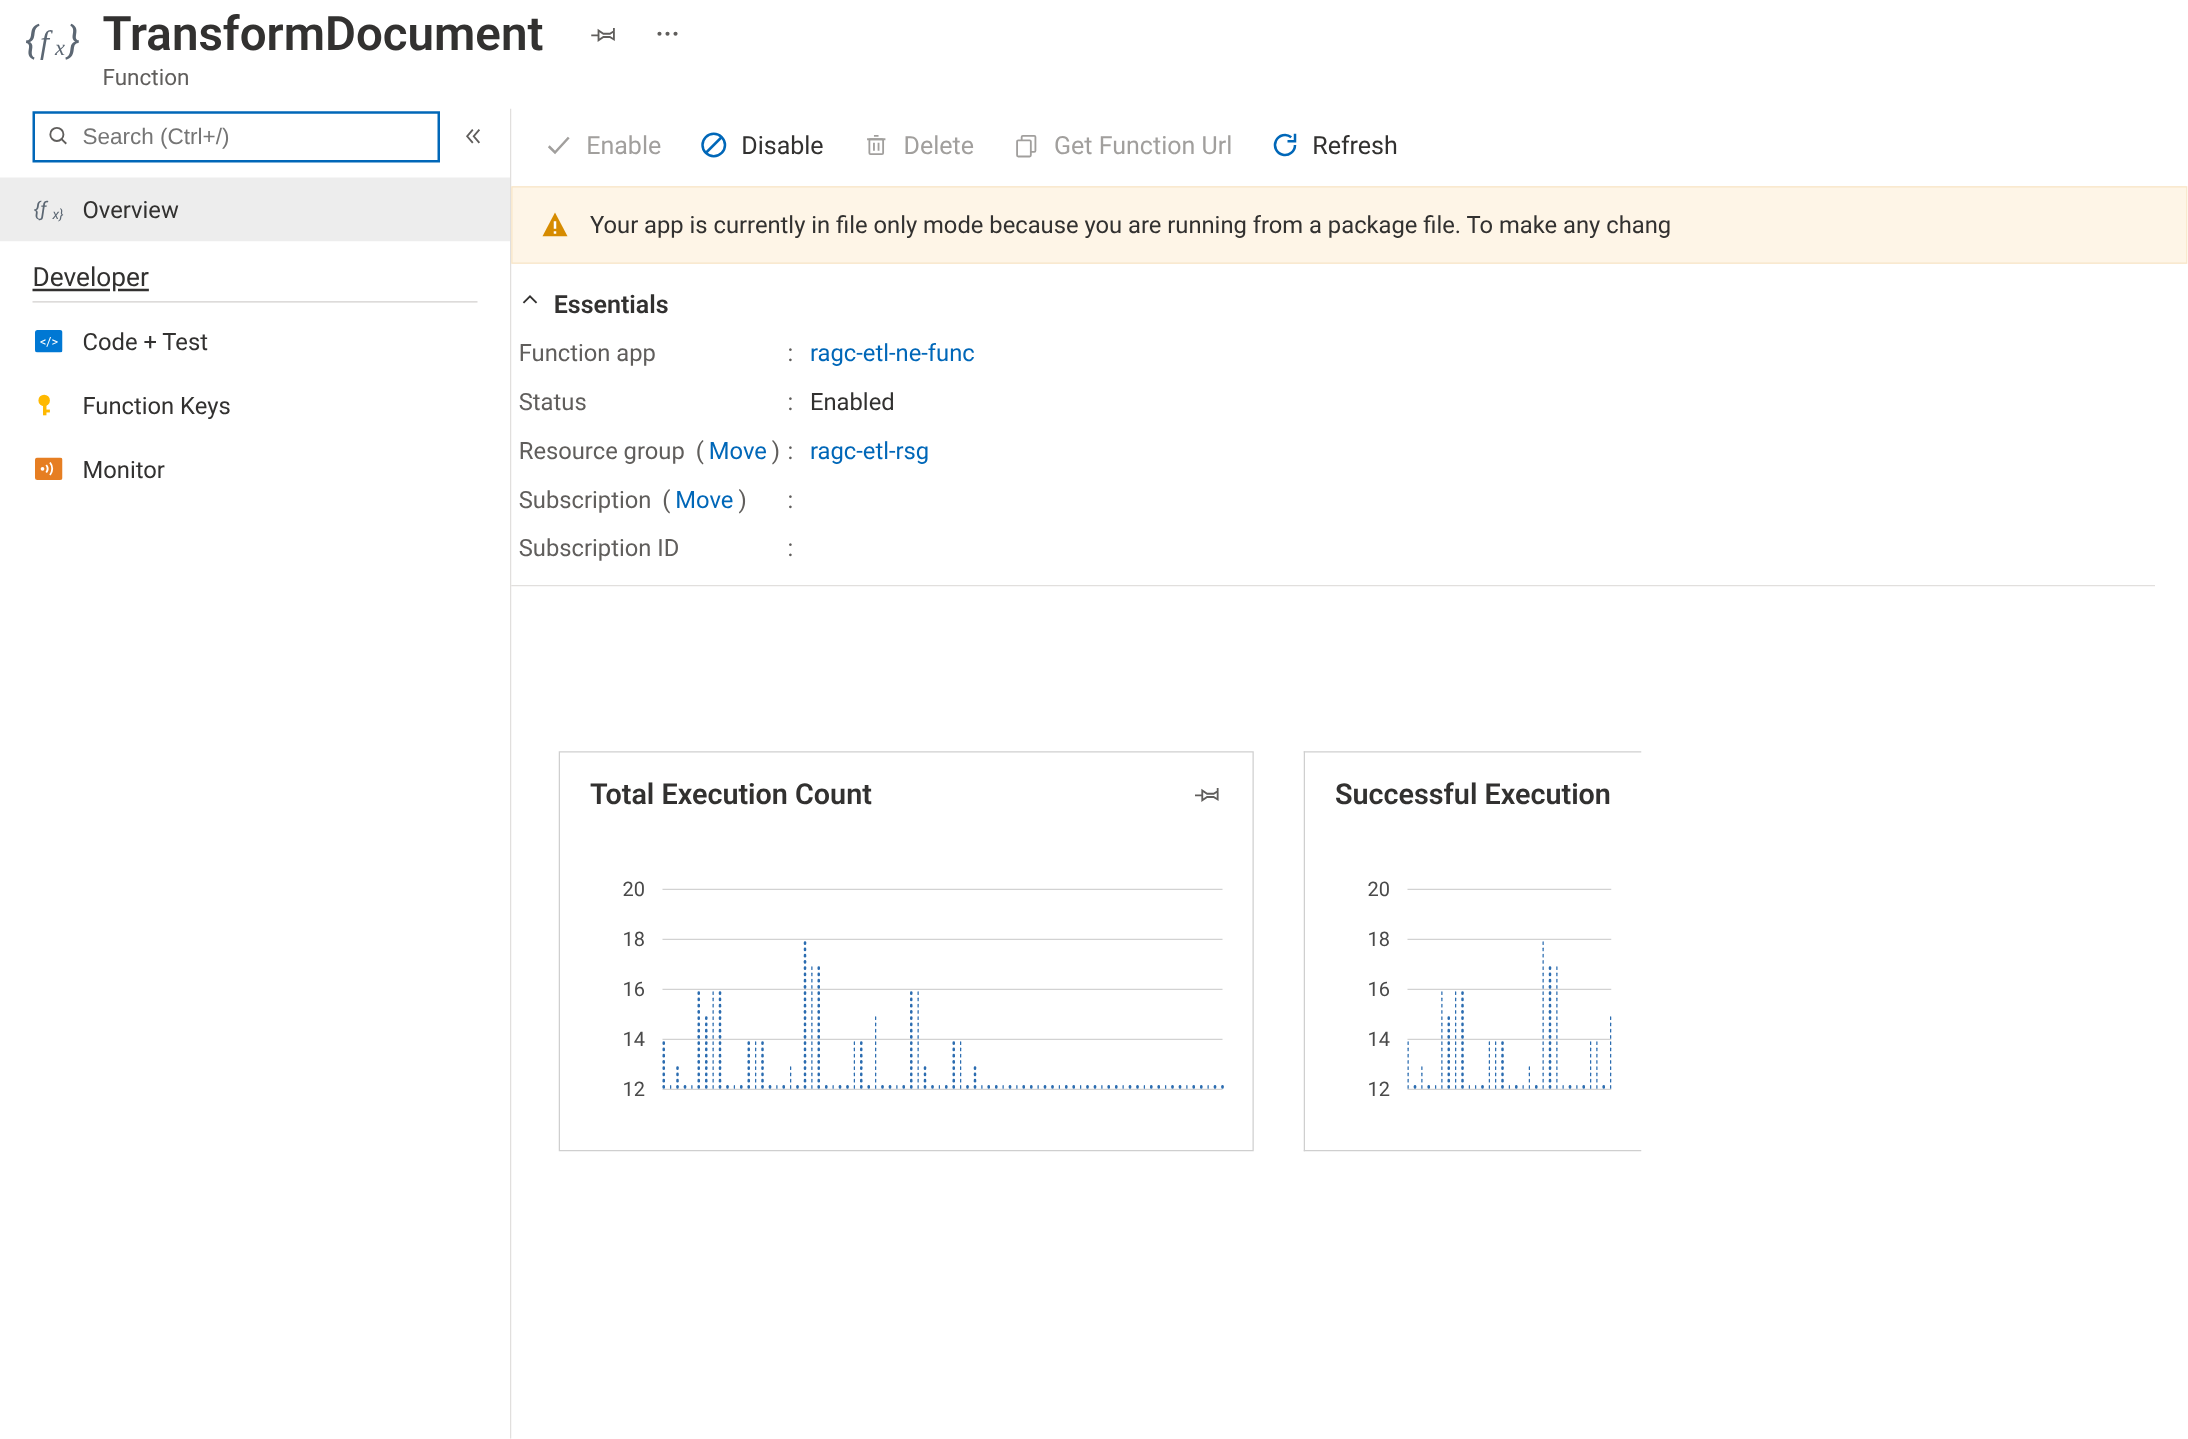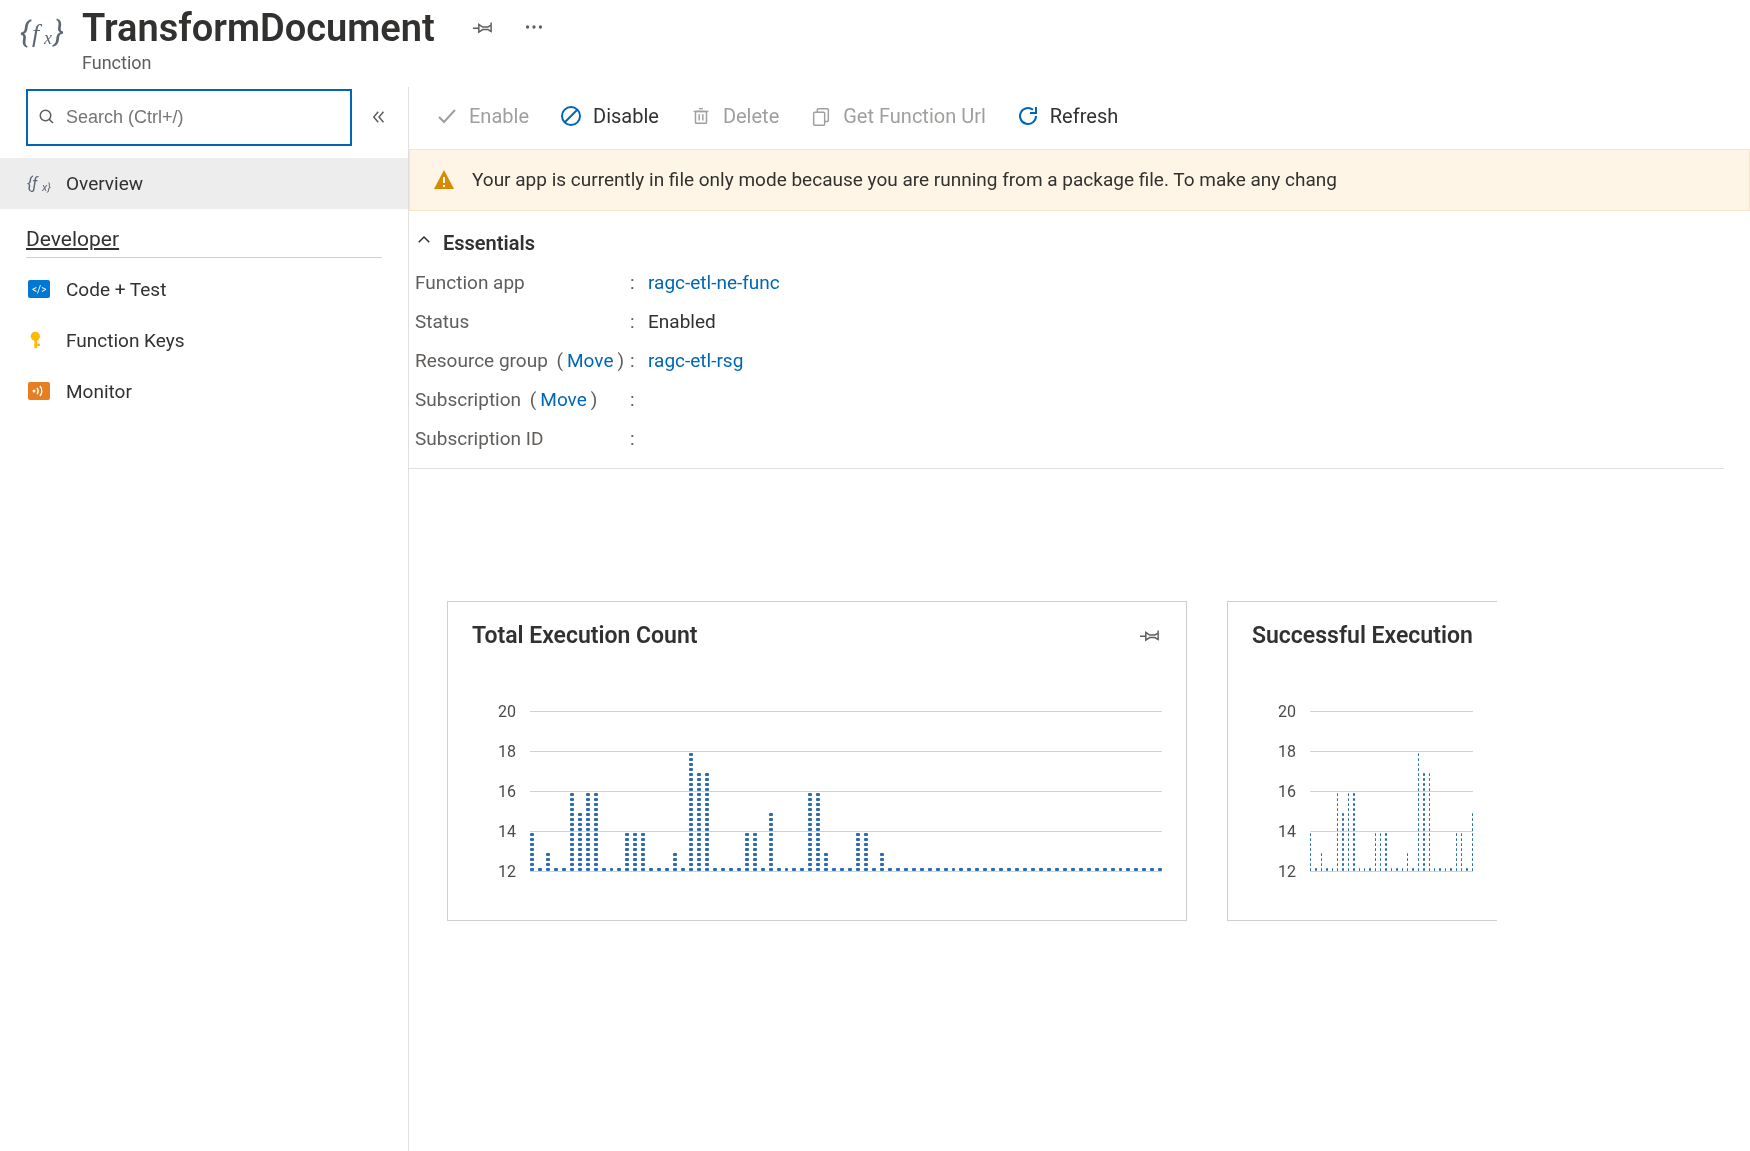--- a/index.html
+++ b/index.html
@@ -17,21 +17,21 @@
   .header-title { font-size: 38px; font-weight: 600; line-height: 1.1; }
   .header-subtitle { font-size: 18px; color: #605e5c; margin-top: 2px; }
   .header-actions { display:flex; gap: 28px; align-items:center; margin-left: 22px; margin-top: 8px; }
   .header-actions .icon-btn { color:#605e5c; cursor:pointer; }
 
   .body { display:flex; flex: 1; min-height: 0; }
 
   
   .sidebar { width: 408px; border-right: none; display:flex; flex-direction:column; }
   .search-row { display:flex; align-items:center; padding: 2px 16px 12px 26px; gap: 14px; }
-  .search-box { flex:1; display:flex; align-items:center; border: 2px solid #0067b8; height: 57px; padding: 0 10px; gap: 10px; }
+  .search-box { flex:1; display:flex; align-items:center; border: 2px solid #0067b8; height: 41px; padding: 0 10px; gap: 10px; }
   .search-box input { border:none; outline:none; font-size: 18px; flex:1; color:#323130; background:transparent; }
   .search-box .mag { color:#605e5c; }
   .collapse-btn { color:#605e5c; cursor:pointer; padding:4px; }
 
   .side-item { display:flex; align-items:center; gap: 14px; height: 51px; padding: 0 26px; font-size: 19px; cursor:pointer; }
   .side-item.selected { background: #ededed; }
   .side-icon { width: 26px; height:26px; display:flex; align-items:center; justify-content:center; }
 
   .side-group { padding: 0 26px; margin-top: 18px; text-decoration: underline; }
   .side-group-title { font-size: 21px; font-weight: 400; color:#323130; padding-bottom: 6px; border-bottom: 1px solid #d2d0ce; margin-bottom: 6px; }
@@ -50,21 +50,21 @@
   .ess-head { display:flex; gap: 10px; font-size: 20px; font-weight: 600; padding-left: 6px; margin-bottom: 16px; cursor:pointer; }
   .ess-grid { display:flex; flex-direction:column; gap: 16px; padding-left: 6px; border-bottom: 1px solid #e1dfdd; padding-bottom: 18px; }
   .ess-row { display:flex; align-items:center; font-size: 19px; }
   .ess-label { width: 215px; color:#605e5c; display:flex; align-items:center; gap:4px; }
   .ess-colon { width: 18px; color:#605e5c; }
   .ess-value { color:#323130; }
   .ess-value.link, .ess-label .link { color:#0067b8; cursor:pointer; }
 
   
   .charts-row { display:flex; gap: 40px; padding: 132px 0 0 38px; }
-  .chart-card { border: 1px solid #cfcfcf; width: 740px; height: 320px; padding: 20px 24px 0 24px; position:relative; background:#fff; }
+  .chart-card { border: 1px solid #cfcfcf; width: 556px; height: 320px; padding: 20px 24px 0 24px; position:relative; background:#fff; }
   .chart-card.partial { width: 270px; border-right:none; }
   .chart-title-row { display:flex; align-items:center; justify-content:space-between; }
   .chart-title { font-size: 23px; font-weight:600; color:#323130; white-space:nowrap; overflow:hidden; }
   .chart-pin { color:#605e5c; cursor:pointer; }
   .plot { position:relative; margin-top: 62px; height: 160px; margin-left: 10px; }
   .y-tick { position:absolute; left:0; right:0; display:flex; align-items:center; }
   .y-tick .lbl { width:40px; text-align:right; font-size:16px; color:#4a4a4a; padding-right:6px; }
   .bars { position:absolute; left:48px; right:0; bottom:0; top:0; display:flex; align-items:flex-end; gap:4px; }
   .bar { width:4px; display:flex; flex-direction:column-reverse; }
   .bar .seg { width:100%; background:#2b6cb0; margin-top:2px; height:3px; border-radius:1px; }

